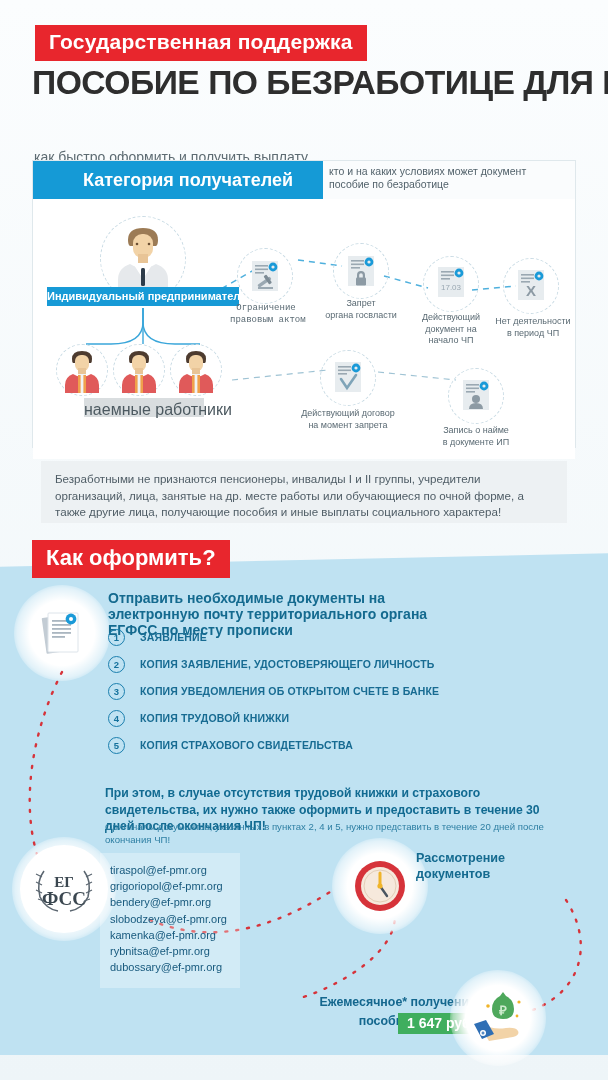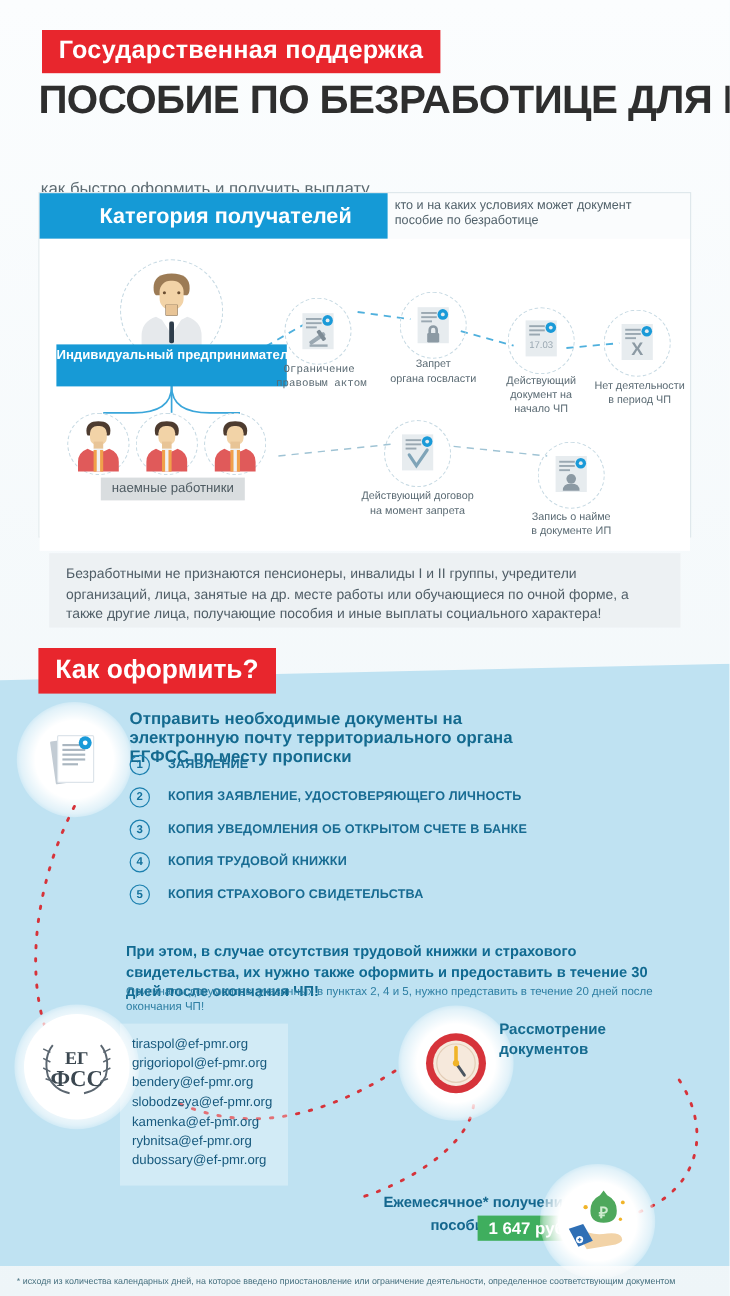--- a/index.html
+++ b/index.html
@@ -36,27 +36,27 @@
        position:absolute;left:50px;top:9px;white-space:nowrap;}
   .panel-head .note{position:absolute;left:296px;top:4px;width:240px;color:#52626b;
        font-size:10.5px;line-height:13px;}
   .panel-body{position:absolute;left:0;top:38px;width:542px;height:260px;background:#ffffff;}
   .graybox{position:absolute;left:8px;top:300px;width:526px;height:62px;background:#edf1f3;}
   .graybox p{margin:0;padding:10px 14px;color:#4f5d66;font-size:11.6px;line-height:16.5px;}
 
   
   .dcirc{position:absolute;border:1px dashed #c9dbe4;border-radius:50%;box-sizing:border-box;}
   .ip-avatar{position:absolute;left:108px;top:222px;width:70px;height:70px;}
-  .ip-label{position:absolute;left:47px;top:287px;width:192px;height:35px;background:#179ad6;}
+  .ip-label{position:absolute;left:47px;top:287px;width:192px;height:19px;background:#179ad6;}
   .ip-label span{color:#fff;font-size:11px;font-weight:bold;position:absolute;left:0;right:0;
        top:3px;text-align:center;white-space:nowrap;}
   .worker{position:absolute;width:46px;height:46px;}
   .wlabel{position:absolute;left:84px;top:398px;width:120px;height:19px;background:#d9dddf;}
   .wlabel span{position:absolute;left:0;right:0;top:3px;text-align:center;color:#4d5a61;
-       font-size:11px;white-space:nowrap;}
+       font-size:16px;white-space:nowrap;}
   .doc-cap{position:absolute;text-align:center;color:#5a6a73;font-size:9px;line-height:11.5px;
        white-space:pre;}
 
   
   .bluewrap{position:absolute;left:0;top:545px;width:608px;height:510px;overflow:hidden;}
   .bluebg{position:absolute;left:-10px;top:0;width:628px;height:510px;background:#bfe2f2;
        clip-path:polygon(0 22px,628px 8px,628px 510px,0 510px);}
   .badge-red2{position:absolute;left:32px;top:540px;background:#e8262d;color:#fff;
        font-size:22px;font-weight:bold;padding:5px 14px 7px 14px;white-space:nowrap;}
   .glow{position:absolute;border-radius:50%;
@@ -383,14 +383,13 @@
    <path d="M4 34 l12 -4 l8 14 l-12 5z" fill="#2f6fb5"></path>
    <circle cx="13" cy="43" r="3" fill="#ffffff"></circle>
    <path d="M11.5 43 l3 0 M13 41.5 l0 3" stroke="#2f6fb5" stroke-width="1.2"></path>
    <g fill="#f0b429">
         <circle cx="18" cy="16" r="1.8"></circle>
         <circle cx="49" cy="12" r="1.6"></circle>
         <circle cx="47" cy="26" r="1.4"></circle>
       </g>
  </svg>
 
- <div class="footnote">* исходя из количества календарных дней, на которое введено приостановление или ограничение деятельности, определенное соответствующим документом</div>
 </div>
 
 </body></html>

